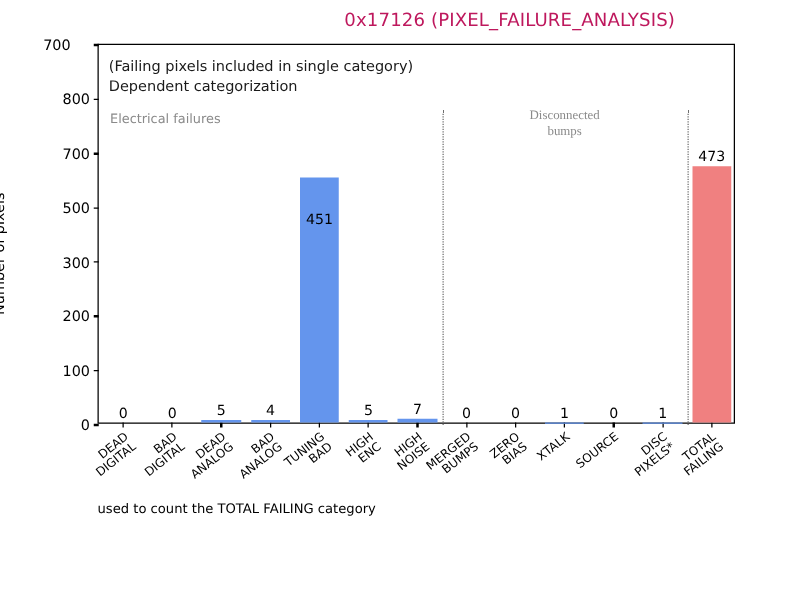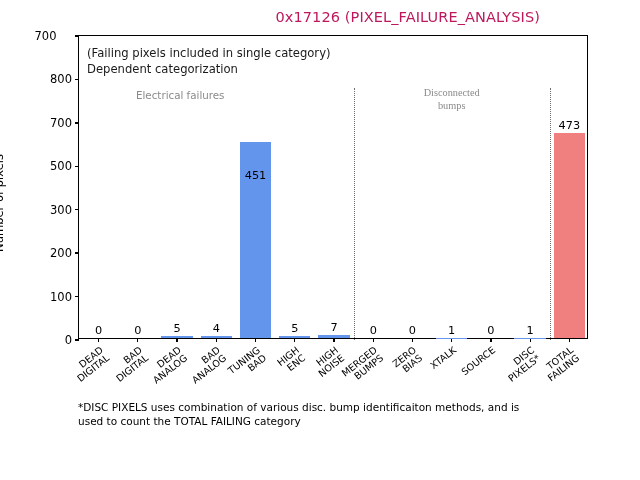--- a/index.html
+++ b/index.html
@@ -129,21 +129,20 @@
     line-height: 1.36;
     white-space: nowrap;
   }
   #annot-electrical {
     position: absolute;
     left: 9px;
     top: 53px;
     font-size: 10.3px;
     color: #8a8a8a;
     white-space: nowrap;
-    margin-left: 48px;
   }
   #annot-disconnected {
     position: absolute;
     left: 310px;
     top: 50px;
     width: 132px;
     text-align: center;
     font-size: 10.3px;
     color: #8a8a8a;
     line-height: 1.28;
@@ -302,15 +301,14 @@
 
     <div id="annot-disconnected" style="width: 150px; left: 297.692px;">
       <span>Disconnected</span>
       <span>bumps</span>
     </div>
 
   </div>
 </div>
 
 <div id="footnote">
-  <span>*DISC PIXELS uses combination of various disc. bump identificaiton methods, and is</span>
   <span>used to count the TOTAL FAILING category</span>
 </div>
 
 </body></html>

